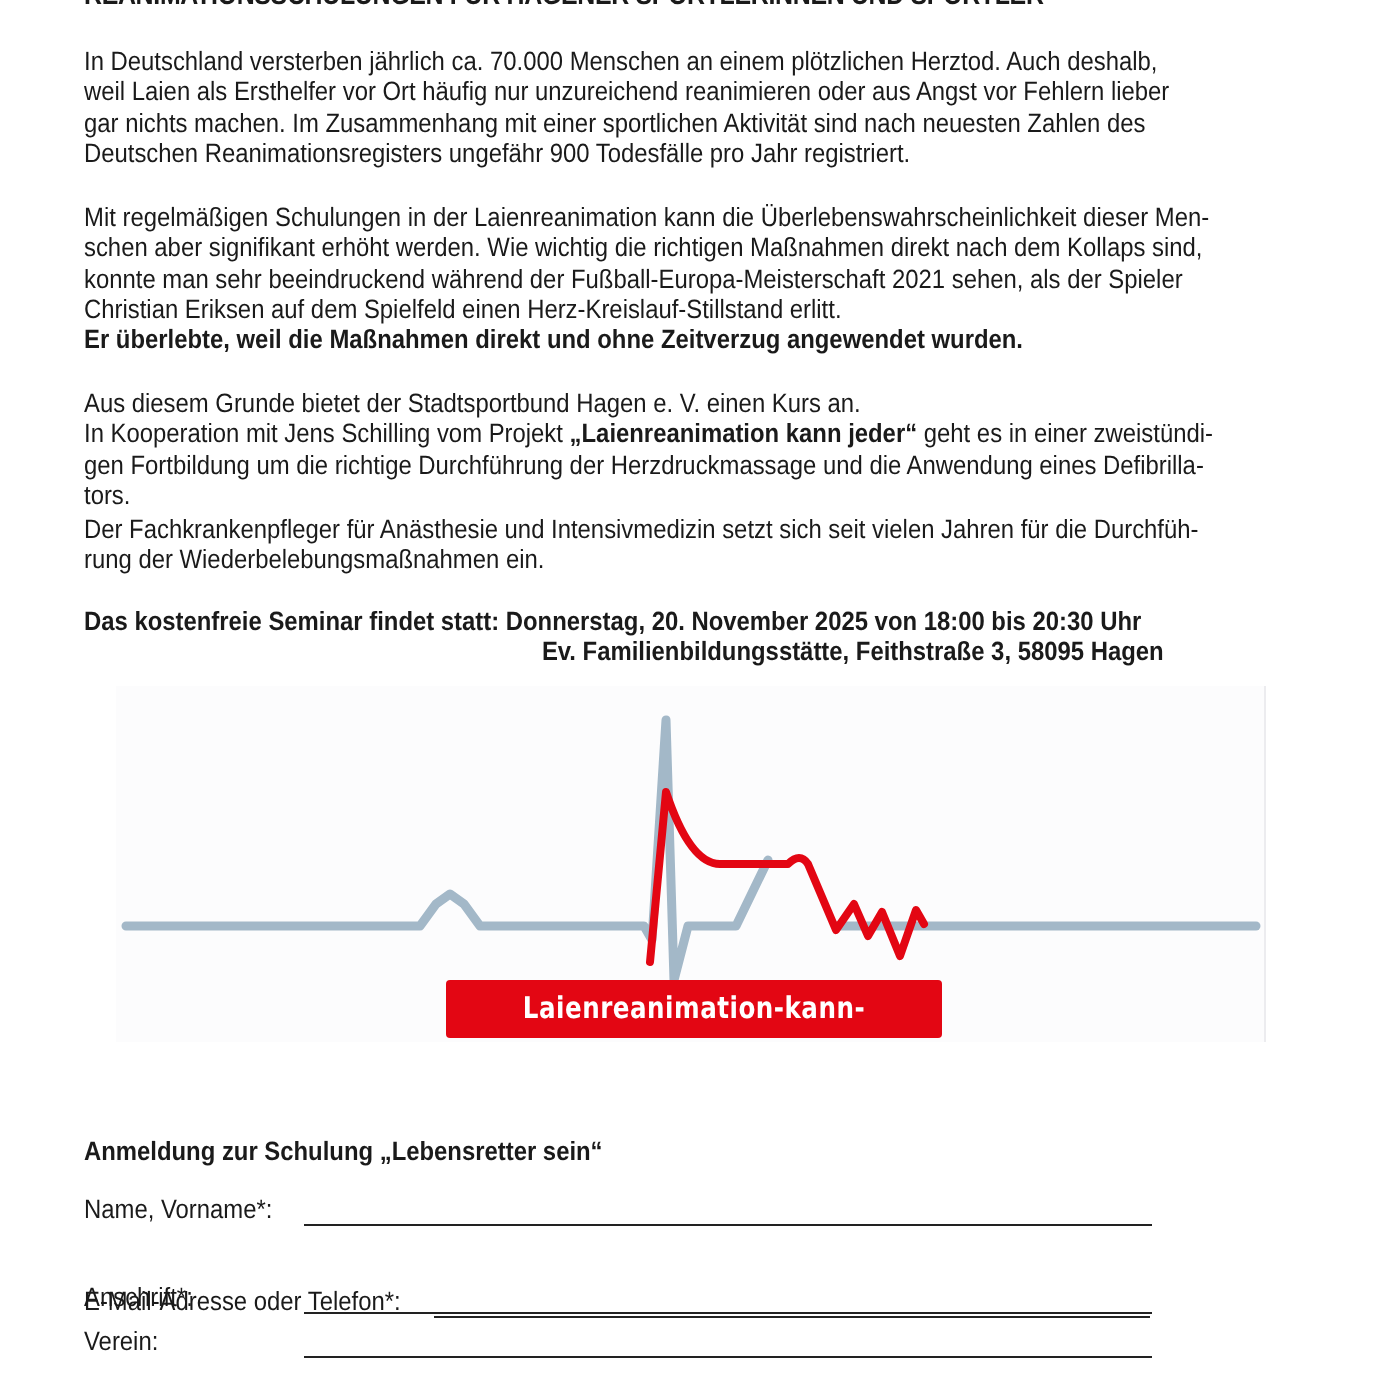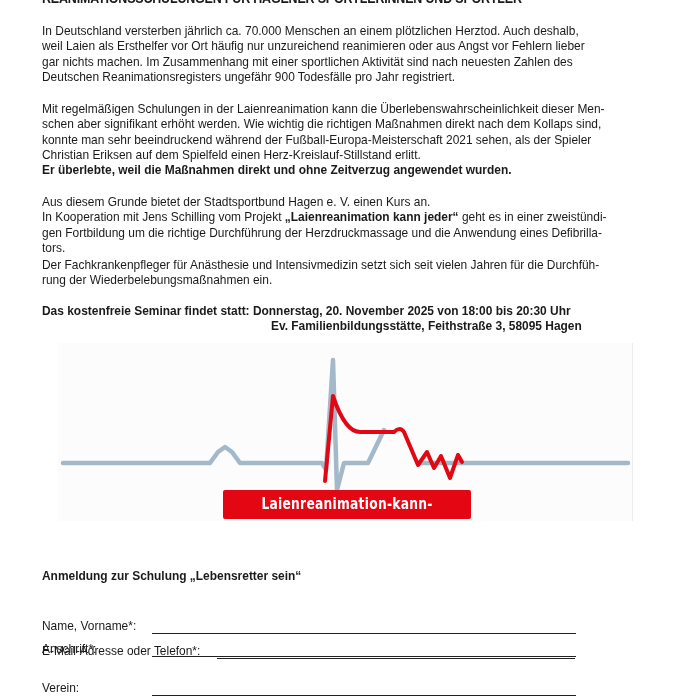--- a/index.html
+++ b/index.html
@@ -46,21 +46,21 @@
     transform: scaleX(0.905); transform-origin: left top;
   }
   .form-row { position: absolute; left: 42px; height: 18px; width: 560px; }
   .form-label {
     position: absolute; left: 0; top: 0; font-size: 13.2px; white-space: nowrap;
     transform: scaleX(0.905); transform-origin: left top;
   }
   .form-line {
     position: absolute; top: 15px; height: 0; border-bottom: 1px solid #222;
   }
-  #row1 { top: 618px; } #row2 { top: 641px; } #row3 { top: 643px; } #row4 { top: 680px; }
+  #row1 { top: 597px; } #row2 { top: 641px; } #row3 { top: 643px; } #row4 { top: 663px; }
 </style>
 </head>
 <body>
 
 <div class="page-title">REANIMATIONSSCHULUNGEN FÜR HAGENER SPORTLERINNEN UND SPORTLER</div>
 
 <div class="para" id="p1">
   <span class="line">In Deutschland versterben jährlich ca. 70.000 Menschen an einem plötzlichen Herztod. Auch deshalb,</span>
   <span class="line">weil Laien als Ersthelfer vor Ort häufig nur unzureichend reanimieren oder aus Angst vor Fehlern lieber</span>
   <span class="line">gar nichts machen. Im Zusammenhang mit einer sportlichen Aktivität sind nach neuesten Zahlen des</span>

